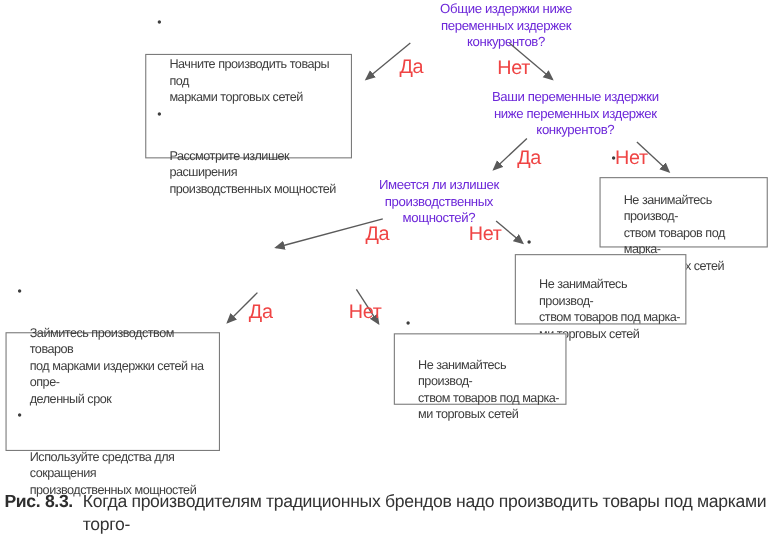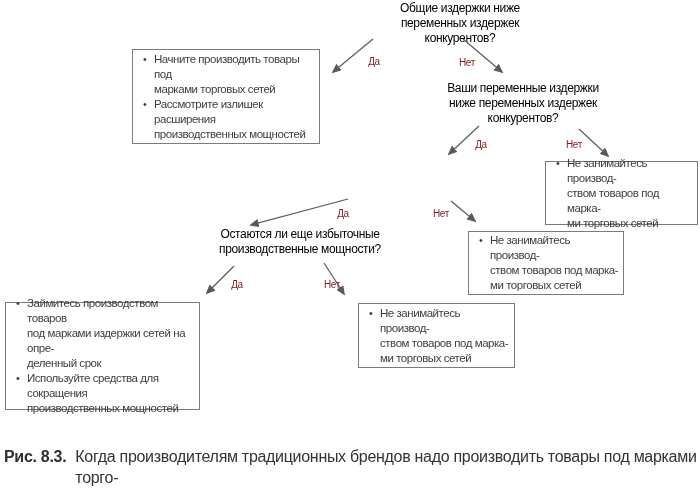--- a/index.html
+++ b/index.html
@@ -9,21 +9,21 @@
     background:#ffffff;
     font-family:"Liberation Sans", sans-serif;
     overflow:hidden;
   }
   .q{
     position:absolute;
     text-align:center;
     font-size:12px;
     line-height:15px;
     letter-spacing:-0.35px;
-    color:#000000;
+    color:#6d28d9;
     white-space:pre-line;
   }
   .box{
     position:absolute;
     border:1px solid #7b7b7b;
     background:#ffffff;
     display:flex;
     flex-direction:column;
     justify-content:center;
     box-sizing:border-box;
@@ -39,27 +39,28 @@
   }
   .bullet .dot{
     flex:0 0 auto;
     width:11px;
     text-align:left;
     font-size:11px;
     line-height:15px;
   }
   .bullet .btxt{
     white-space:pre-line;
+    margin-top:38px;
   }
   .lbl{
     position:absolute;
     transform:translate(-50%,-50%);
-    font-size:10px;
+    font-size:18px;
     letter-spacing:-0.3px;
-    color:#7f1d1d;
+    color:#ef4444;
   }
   svg.arrows{
     position:absolute;
     left:0;top:0;
     pointer-events:none;
   }
   svg.arrows line{
     stroke:#5a5a5a;
     stroke-width:1.2;
   }
@@ -90,23 +91,24 @@
 <div id="figure">
 
   <div class="q" style="left:360px;top:1px;width:200px;">Общие издержки ниже
 переменных издержек
 конкурентов?</div>
 
   <div class="q" style="left:423px;top:81px;width:200px;">Ваши переменные издержки
 ниже переменных издержек
 конкурентов?</div>
 
+  <div class="q" style="left:329px;top:161px;width:140px;">Имеется ли излишек
+производственных
+мощностей?</div>
 
-  <div class="q" style="left:200px;top:227px;width:200px;">Остаются ли еще избыточные
-производственные мощности?</div>
 
   <svg class="arrows" width="700" height="489" viewBox="0 0 700 489">
     <defs>
       <marker id="ah" markerWidth="9" markerHeight="8" refX="6.5" refY="3.5" orient="auto">
         <path d="M0,0 L8,3.5 L0,7 z" fill="#5a5a5a"></path>
       </marker>
     </defs>
     <line x1="373" y1="39" x2="333" y2="72" marker-end="url(#ah)"></line>
     <line x1="463" y1="39" x2="502" y2="72" marker-end="url(#ah)"></line>
     <line x1="479" y1="126" x2="449" y2="154" marker-end="url(#ah)"></line>

